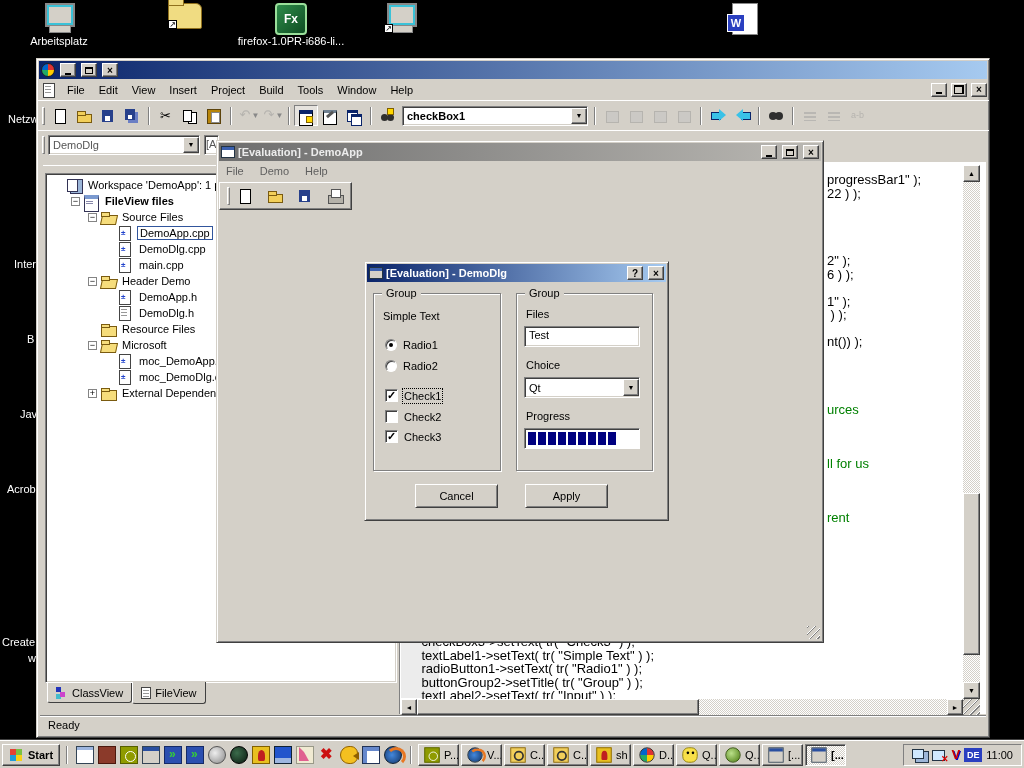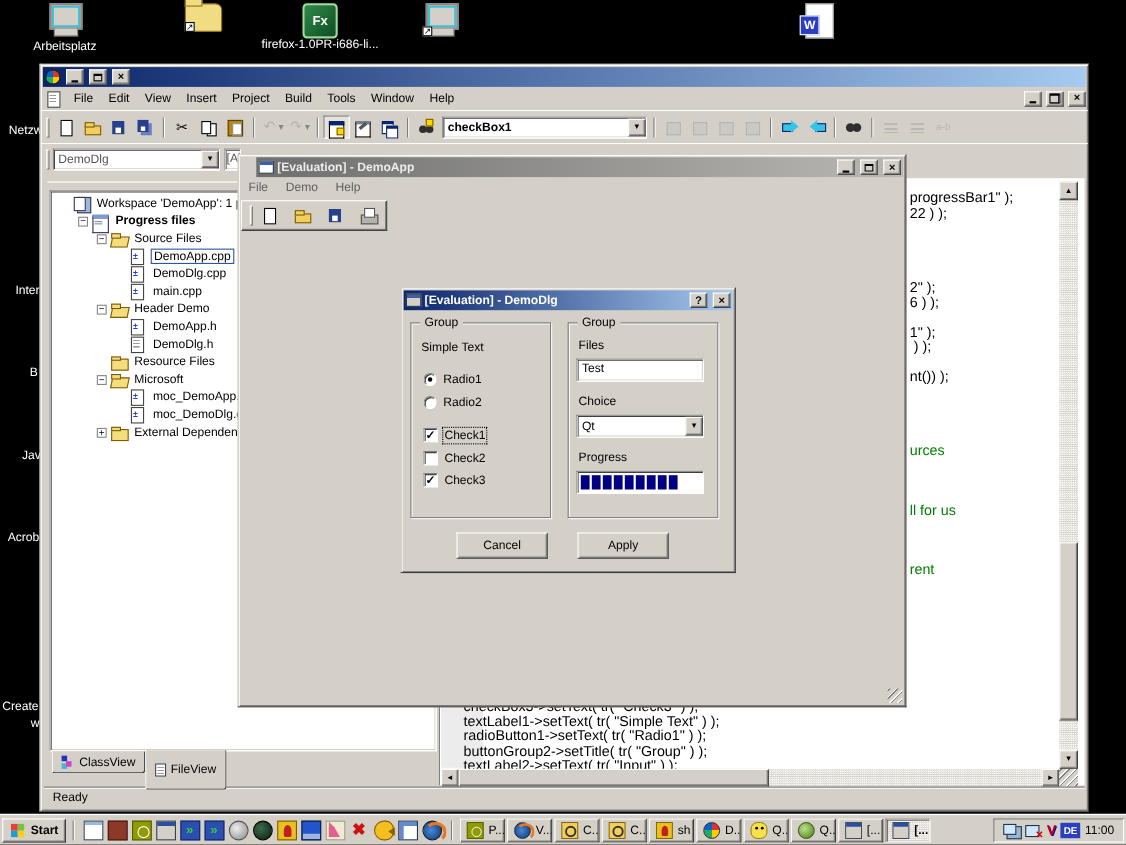--- a/index.html
+++ b/index.html
@@ -92,21 +92,21 @@
 .gbox{position:absolute;border:1px solid #808080;box-shadow:inset 1px 1px 0 #fff,1px 1px 0 #fff}
 .gbox .legend{position:absolute;top:-7px;left:8px;background:#d4d0c8;padding:0 4px;font-size:11px}
 .radio{width:12px;height:12px;border-radius:50%;background:#fff;border:1px solid;border-color:#808080 #fff #fff #808080;box-shadow:inset 1px 1px 0 #404040;position:relative;flex:none}
 .radio.on::after{content:"";position:absolute;left:3px;top:3px;width:4px;height:4px;border-radius:50%;background:#000}
 .check{width:13px;height:13px;background:#fff;border:1px solid;border-color:#808080 #fff #fff #808080;box-shadow:inset 1px 1px 0 #404040;display:flex;align-items:center;justify-content:center;font-size:11px;font-weight:bold;flex:none}
 .ctl-row{position:absolute;display:flex;align-items:center;gap:6px;font-size:11px}
 .btn{background:#d4d0c8;border:1px solid;border-color:#fff #404040 #404040 #fff;box-shadow:inset 1px 1px 0 #d4d0c8,inset -1px -1px 0 #808080;display:flex;align-items:center;justify-content:center;font-size:11px}
 .pblock{width:8px;height:13px;background:#000080;margin-right:2px;flex:none}
 
 .tab{height:20px;display:flex;align-items:center;gap:4px;padding:0 8px;background:#d4d0c8;border:1px solid;border-color:#fff #404040 #404040 #fff;border-top:none;border-radius:0 0 3px 3px;font-size:11px}
-.tab.active{height:36px;background:#d4d0c8;z-index:2;margin-top:-1px;padding-top:1px}
+.tab.active{height:22px;background:#d4d0c8;z-index:2;margin-top:-1px;padding-top:1px}
 .cv-ic{width:12px;height:12px;position:relative;flex:none}
 .cv-ic::before{content:"";position:absolute;left:0;top:0;width:5px;height:5px;background:#2233bb}
 .cv-ic::after{content:"";position:absolute;left:4px;top:5px;width:5px;height:5px;background:#cc44cc;box-shadow:-4px 2px 0 #44bbcc}
 .fv-ic{width:10px;height:12px;background:#fff;border:1px solid #444;position:relative;flex:none}
 .fv-ic::after{content:"";position:absolute;left:1px;top:2px;width:6px;height:7px;background:repeating-linear-gradient(#999 0 1px,transparent 1px 3px)}
 
 .task-btn{height:22px;display:flex;align-items:center;gap:3px;padding:0 4px;font-size:11px;white-space:nowrap;overflow:hidden}
 .Q{width:18px;height:18px;position:relative;flex:none}
 .q-notes{background:#fff;border:1px solid #345;box-shadow:inset 0 3px 0 #9db6e0}
 .q-pkgred{background:#8b3a2a;border:1px solid #4c190e}
@@ -338,21 +338,21 @@
     <div class="abs field" style="left:2px;top:8px;width:352px;height:510px;overflow:hidden">
       <div id="tree" style="padding:3px 0 0 4px">
           <div class="trow" style="padding-left: 4px;">
             <span style="width: 12px;"></span>
             <span class="T t-ws"></span>
             <span class="lbl">Workspace 'DemoApp': 1 pro</span>
           </div>
           <div class="trow" style="padding-left: 21px;">
             <span class="expbox">−</span>
             <span class="T t-prj"></span>
-            <span class="lbl" style="font-weight: bold;">Progress files</span>
+            <span class="lbl" style="font-weight: bold;">FileView files</span>
           </div>
           <div class="trow" style="padding-left: 38px;">
             <span class="expbox">−</span>
             <span class="T t-fo"></span>
             <span class="lbl">Source Files</span>
           </div>
           <div class="trow" style="padding-left: 55px;">
             <span style="width: 12px;"></span>
             <span class="T t-cpp"></span>
             <span class="lbl sel">DemoApp.cpp</span>
@@ -420,21 +420,21 @@
         </span>
       </div>
   </div>
 
   <div class="abs" style="left:3px;right:3px;bottom:3px;height:19px;border-top:1px solid #808080;box-shadow:0 1px 0 #fff inset;display:flex;align-items:center;padding-left:8px">
     <span>Ready</span>
   </div>
 </div>
 
 <div class="abs win" style="left:216px;top:140px;width:608px;height:503px;z-index:3">
-  <div class="titlebar inactive" style="margin:2px 2px 0 16px">
+  <div class="titlebar inactive" style="margin:2px 2px 0 2px">
     <span style="width:14px;height:12px;background:#fff;border:1px solid #234;box-shadow:inset 0 3px 0 #3a5fae;flex:none"></span>
     <span class="title-text">[Evaluation] - DemoApp</span>
     <span class="tbtn">
         <span class="g-min"></span>
       </span>
     <span class="tbtn">
         <span class="g-max"></span>
       </span>
     <span class="tbtn">×</span>
   </div>

